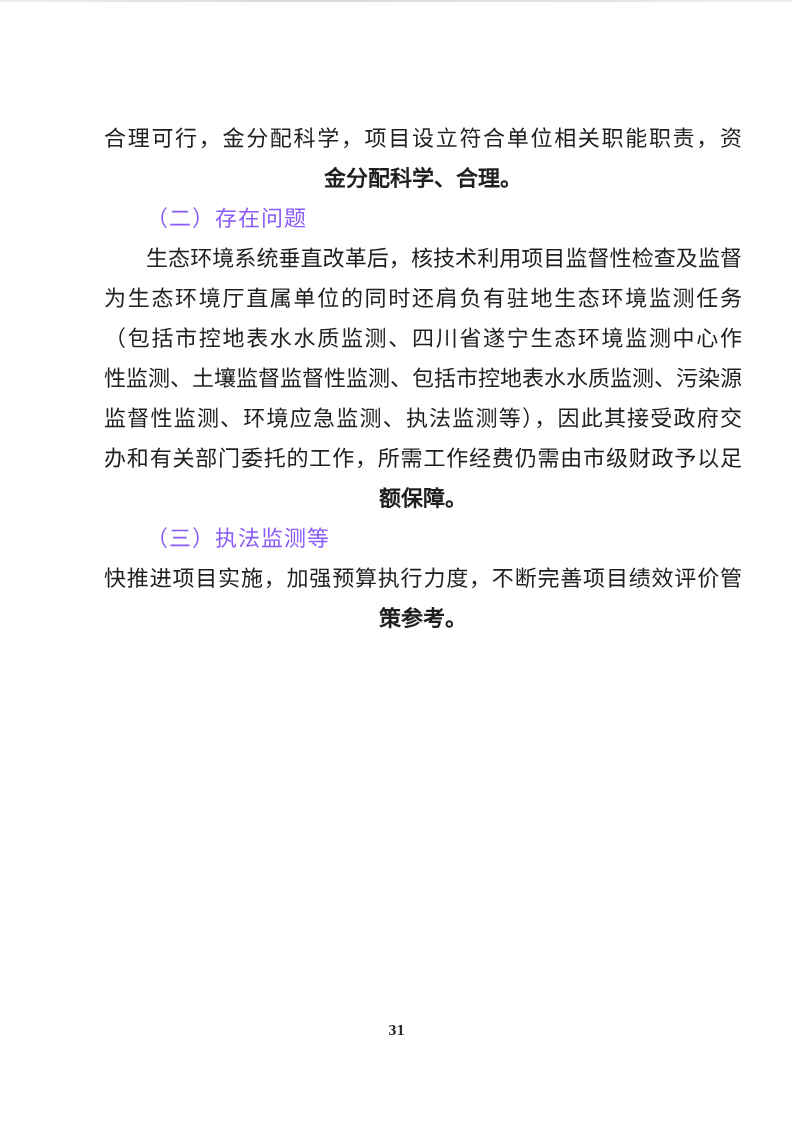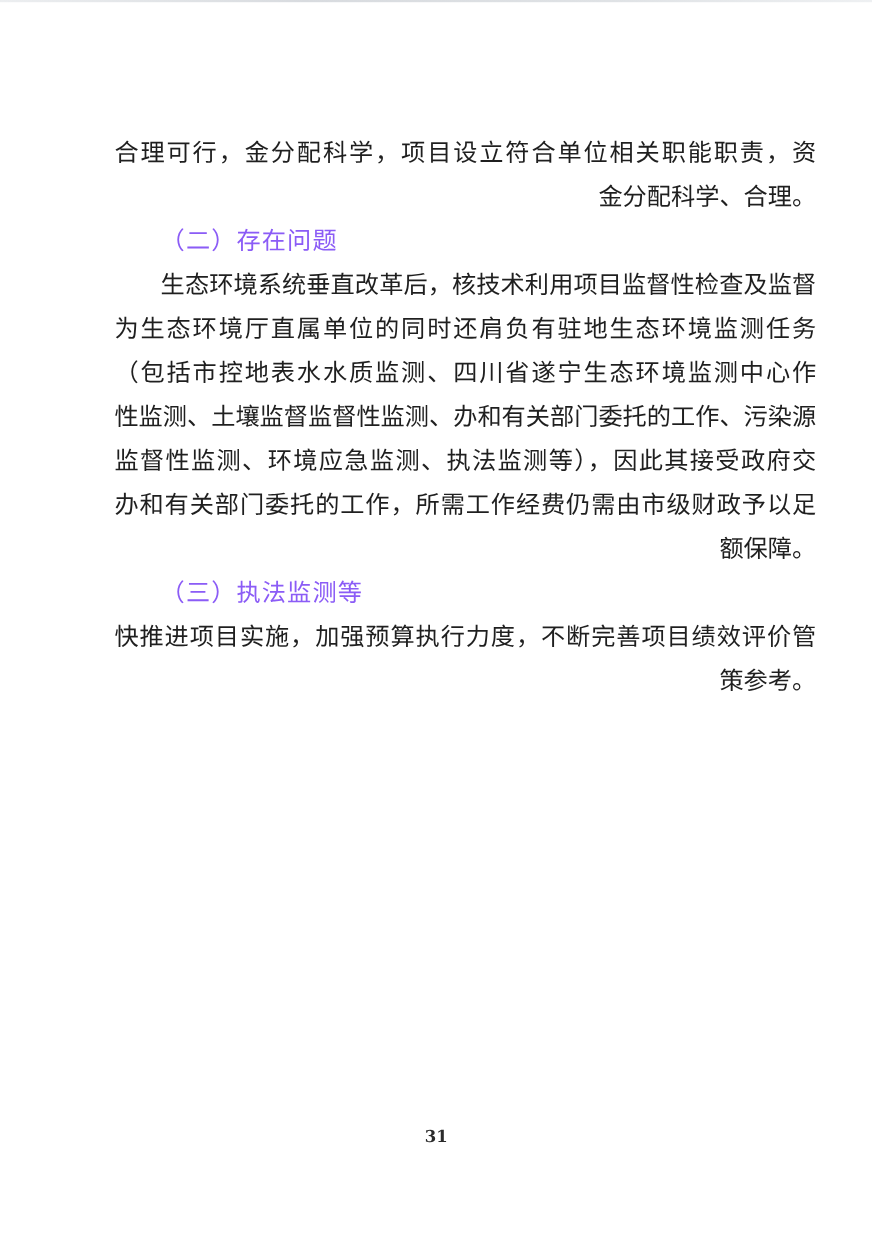--- a/index.html
+++ b/index.html
@@ -38,53 +38,54 @@
   .line.full {
     text-align: justify;
     text-align-last: justify;
   }
   .line.full-indent {
     text-align: justify;
     text-align-last: justify;
     text-indent: 42px;
   }
   .line.end {
-    text-align: right;
+    text-align: center;
+    font-weight: bold;
   }
   .line.heading {
     text-indent: 42px;
     color: #8b5cf6;
     letter-spacing: 1px;
     font-family: Liberation Serif, serif;
   }
   .page-number {
     position: absolute;
     left: 0;
     right: 0;
     top: 1024px;
     text-align: center;
-    font-size: 15px;
+    font-size: 12px;
     font-weight: 600;
     color: #2b2b2b;
     font-family: "DejaVu Serif", "Liberation Serif", serif;
   }
 </style>
 </head>
 <body>
 
 <div class="page">
   <div class="scan-edge"></div>
   <div class="body-text">
       <div class="line full">合理可行，金分配科学，项目设立符合单位相关职能职责，资</div>
       <div class="line end">金分配科学、合理。</div>
       <div class="line heading">（二）存在问题</div>
       <div class="line full-indent">生态环境系统垂直改革后，核技术利用项目监督性检查及监督</div>
       <div class="line full">为生态环境厅直属单位的同时还肩负有驻地生态环境监测任务</div>
       <div class="line full">（包括市控地表水水质监测、四川省遂宁生态环境监测中心作</div>
-      <div class="line full">性监测、土壤监督监督性监测、办和有关部门委托的工作、污染源</div>
+      <div class="line full">性监测、土壤监督监督性监测、包括市控地表水水质监测、污染源</div>
       <div class="line full">监督性监测、环境应急监测、执法监测等），因此其接受政府交</div>
       <div class="line full">办和有关部门委托的工作，所需工作经费仍需由市级财政予以足</div>
       <div class="line end">额保障。</div>
       <div class="line heading">（三）执法监测等</div>
       <div class="line full">快推进项目实施，加强预算执行力度，不断完善项目绩效评价管</div>
       <div class="line end">策参考。</div>
     </div>
   <div class="page-number">31</div>
 </div>
 

